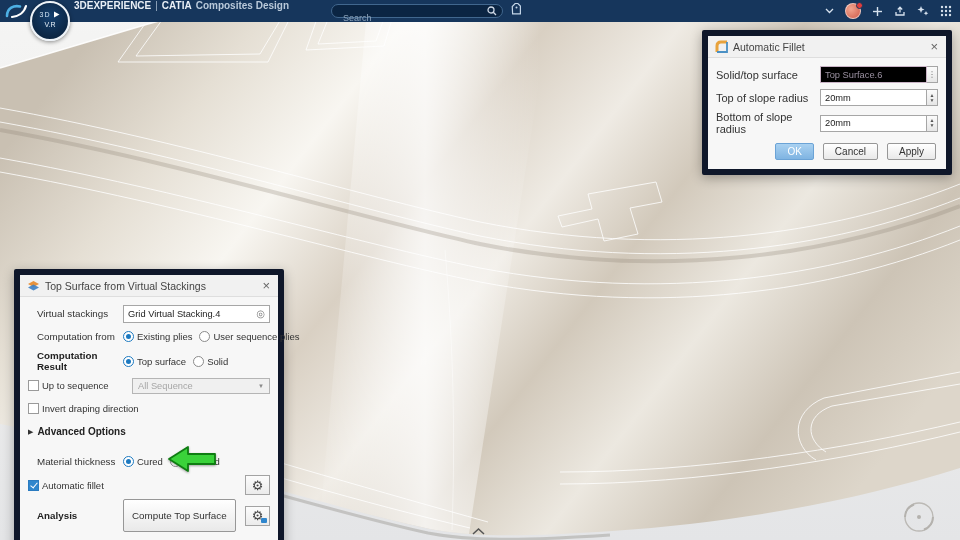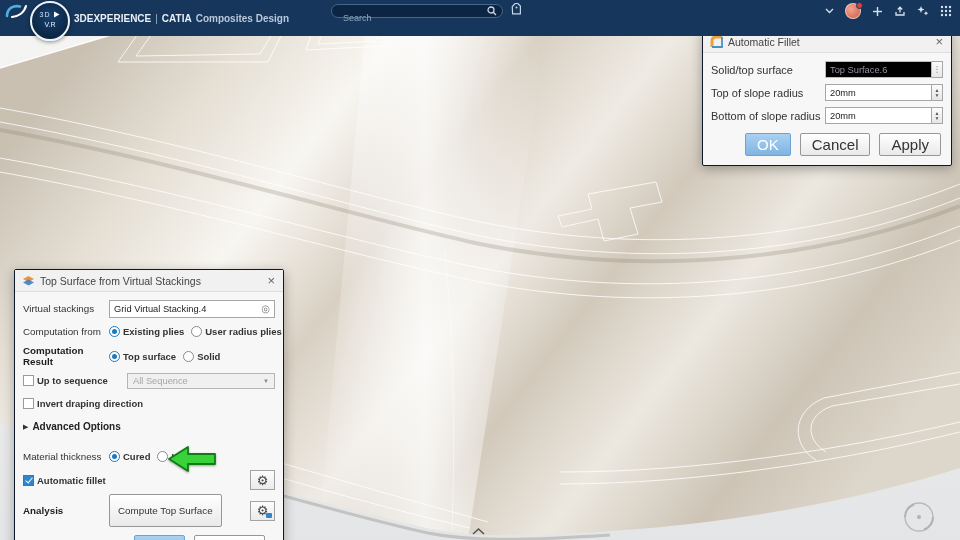--- a/index.html
+++ b/index.html
@@ -1,22 +1,22 @@
 <!DOCTYPE html>
 <html><head>
 <meta charset="utf-8">
 <style>
   html,body{margin:0;padding:0;width:960px;height:540px;overflow:hidden;
     font-family:"Liberation Sans",sans-serif;
     background:linear-gradient(180deg,#f5f5f4 0%,#ededec 55%,#e4e5e7 100%);}
   .scene{position:absolute;left:0;top:0;width:960px;height:540px;z-index:1;}
 
   
-  .topbar{position:absolute;top:0;left:0;right:0;height:36px;background:#16365c;z-index:20;
-    display:flex;align-items:center;color:#e9eff6;}
+  .topbar{position:absolute;top:0;left:0;right:0;height:22px;background:#16365c;z-index:20;
+    display:flex;color:#e9eff6;}
   .logo3ds{position:absolute;left:4px;top:3px;z-index:23;}
   .badge-compass{position:absolute;left:30px;top:1px;width:36px;height:36px;border-radius:50%;
     background:radial-gradient(circle at 50% 38%,#15406f,#081c33);border:2px solid #eef3f8;
     box-shadow:0 1px 4px rgba(0,0,0,.45);z-index:24;color:#fff;text-align:center;}
   .badge-compass .r1{font-size:7px;line-height:11px;margin-top:6px;letter-spacing:1px;color:#cfe2f2;}
   .badge-compass .r2{font-size:7px;line-height:9px;color:#e8f1f8;}
   .brand{margin-left:74px;font-size:10px;display:flex;gap:4px;align-items:baseline;white-space:nowrap;}
   .brand .sep{color:#9fb3c8;}
   .brand .module{color:#b9c9da;font-weight:bold;}
   .search-wrap{position:absolute;left:331px;top:4px;width:172px;height:14px;display:flex;align-items:center;
@@ -24,50 +24,50 @@
   .search-input{flex:1;background:transparent;border:none;outline:none;color:#cdd9e6;font-size:9px;
     font-family:"Liberation Sans",sans-serif;min-width:0;margin-top:14px;}
   .search-input::placeholder{color:#8fa6bd;}
   .topicons{position:absolute;right:8px;top:0;height:22px;display:flex;align-items:center;gap:11px;z-index:21;}
   .avatar{width:14px;height:14px;border-radius:50%;border:1px solid rgba(255,255,255,.55);
     background:radial-gradient(circle at 35% 35%,#f2a58f,#cf5a49);position:relative;}
   .avatar::after{content:"";position:absolute;right:-3px;top:-2px;width:5px;height:5px;border-radius:50%;
     background:#e23c3c;border:1px solid #16365c;}
 
   
-  .dlg{position:absolute;background:#f7f7f7;border:1px solid #0f172a;border-radius:2px;
+  .dlg{position:absolute;background:#f7f7f7;border:6px solid #0f172a;border-radius:2px;
     box-shadow:0 3px 12px rgba(0,0,0,.3);z-index:15;font-size:10px;color:#333;box-sizing:border-box;}
   .dlg-title{display:flex;align-items:center;gap:5px;height:21px;padding:0 7px;background:#f1f1f1;
     border-bottom:1px solid #dedede;font-size:10.5px;color:#444;}
   .dlg-close{margin-left:auto;color:#666;font-size:13px;line-height:13px;padding:0 1px;}
   .frow{display:flex;align-items:center;padding:2px 8px;min-height:19px;}
-  .flabel{width:86px;flex-shrink:0;font-size:9.8px;}
+  .flabel{width:86px;flex-shrink:0;font-size:9.8px;margin-left:9px;}
   .flabel.b{font-weight:bold;color:#222;}
   .flabelf{flex:1;font-size:11px;}
   .fctl{width:118px;display:flex;flex-shrink:0;}
   .tfield{flex:1;height:15px;border:1px solid #a6a6a6;background:#fff;font-size:9.3px;display:flex;
     align-items:center;padding:0 4px;color:#222;min-width:0;white-space:nowrap;overflow:hidden;}
   .tfield.pink{background:#000000;border-color:#c9b3c6;color:#9a90a0;}
   .spin{width:11px;height:17px;box-sizing:border-box;border:1px solid #a6a6a6;border-left:none;
     background:linear-gradient(#fbfbfb,#e6e6e6);display:flex;flex-direction:column;align-items:center;
     justify-content:center;font-size:5px;color:#555;line-height:5px;}
   .spin.dots{font-size:8px;color:#666;line-height:8px;}
   .btn{border:1px solid #979797;background:linear-gradient(#ffffff,#e9e9e9);border-radius:2px;
-    padding:2px 11px;font-size:15px;color:#333;font-family:"Liberation Sans",sans-serif;}
+    padding:2px 11px;font-size:10px;color:#333;font-family:"Liberation Sans",sans-serif;}
   .btn.primary{background:linear-gradient(#a9d1f1,#7fb4e2);border-color:#6ba3d6;color:#fff;}
   .dlg-foot{display:flex;justify-content:flex-end;gap:9px;padding:6px 10px 9px;}
   .radio{width:11px;height:11px;box-sizing:border-box;border-radius:50%;border:1px solid #8b8b8b;
     background:#fff;flex-shrink:0;position:relative;}
   .radio.sel{border-color:#1c79c0;}
   .radio.sel::after{content:"";position:absolute;left:2px;top:2px;width:5px;height:5px;border-radius:50%;background:#1c79c0;}
   .cb{width:11px;height:11px;box-sizing:border-box;border:1px solid #9a9a9a;background:#fff;flex-shrink:0;position:relative;}
   .cb.on{background:#2f86cd;border-color:#2a7bc0;}
   .cb.on::after{content:"";position:absolute;left:3px;top:0px;width:3px;height:6px;border:solid #fff;
     border-width:0 1.6px 1.6px 0;transform:rotate(40deg);}
-  .opt{display:flex;align-items:center;gap:3px;margin-right:7px;font-size:9.5px;white-space:nowrap;font-weight:bold;}
+  .opt{display:flex;align-items:center;gap:3px;margin-right:7px;font-size:9.5px;white-space:nowrap;}
   .select{flex:1;height:16px;box-sizing:border-box;border:1px solid #b5b5b5;background:#f0f0f0;color:#a6a6a6;
     font-size:9.3px;display:flex;align-items:center;justify-content:space-between;padding:0 5px;}
   .select .arr{font-size:6px;color:#8a8a8a;}
   .iconbtn{width:25px;height:20px;box-sizing:border-box;border:1px solid #a3a3a3;position:relative;
     background:linear-gradient(#fcfcfc,#ebebeb);display:flex;align-items:center;justify-content:center;
     font-size:13px;color:#444;margin-left:auto;}
   .iconbtn .chip{position:absolute;right:2px;bottom:2px;width:6px;height:5px;background:#2f86cd;border-radius:1px;}
   .adv-tri{font-size:7px;margin-right:4px;color:#333;}
   .vs-icon{margin-left:auto;color:#777;font-size:10px;padding-left:4px;}
 
@@ -275,21 +275,21 @@
     </div>
 
     <div class="frow">
       <div class="flabel">Computation from</div>
       <span class="opt">
         <span class="radio sel"></span>
         <span>Existing plies</span>
       </span>
       <span class="opt" style="margin-right:0">
         <span class="radio"></span>
-        <span>User radius plies</span>
+        <span>User sequence plies</span>
       </span>
     </div>
 
     <div class="frow">
       <div class="flabel b">Computation Result</div>
       <span class="opt">
         <span class="radio sel"></span>
         <span>Top surface</span>
       </span>
       <span class="opt">

